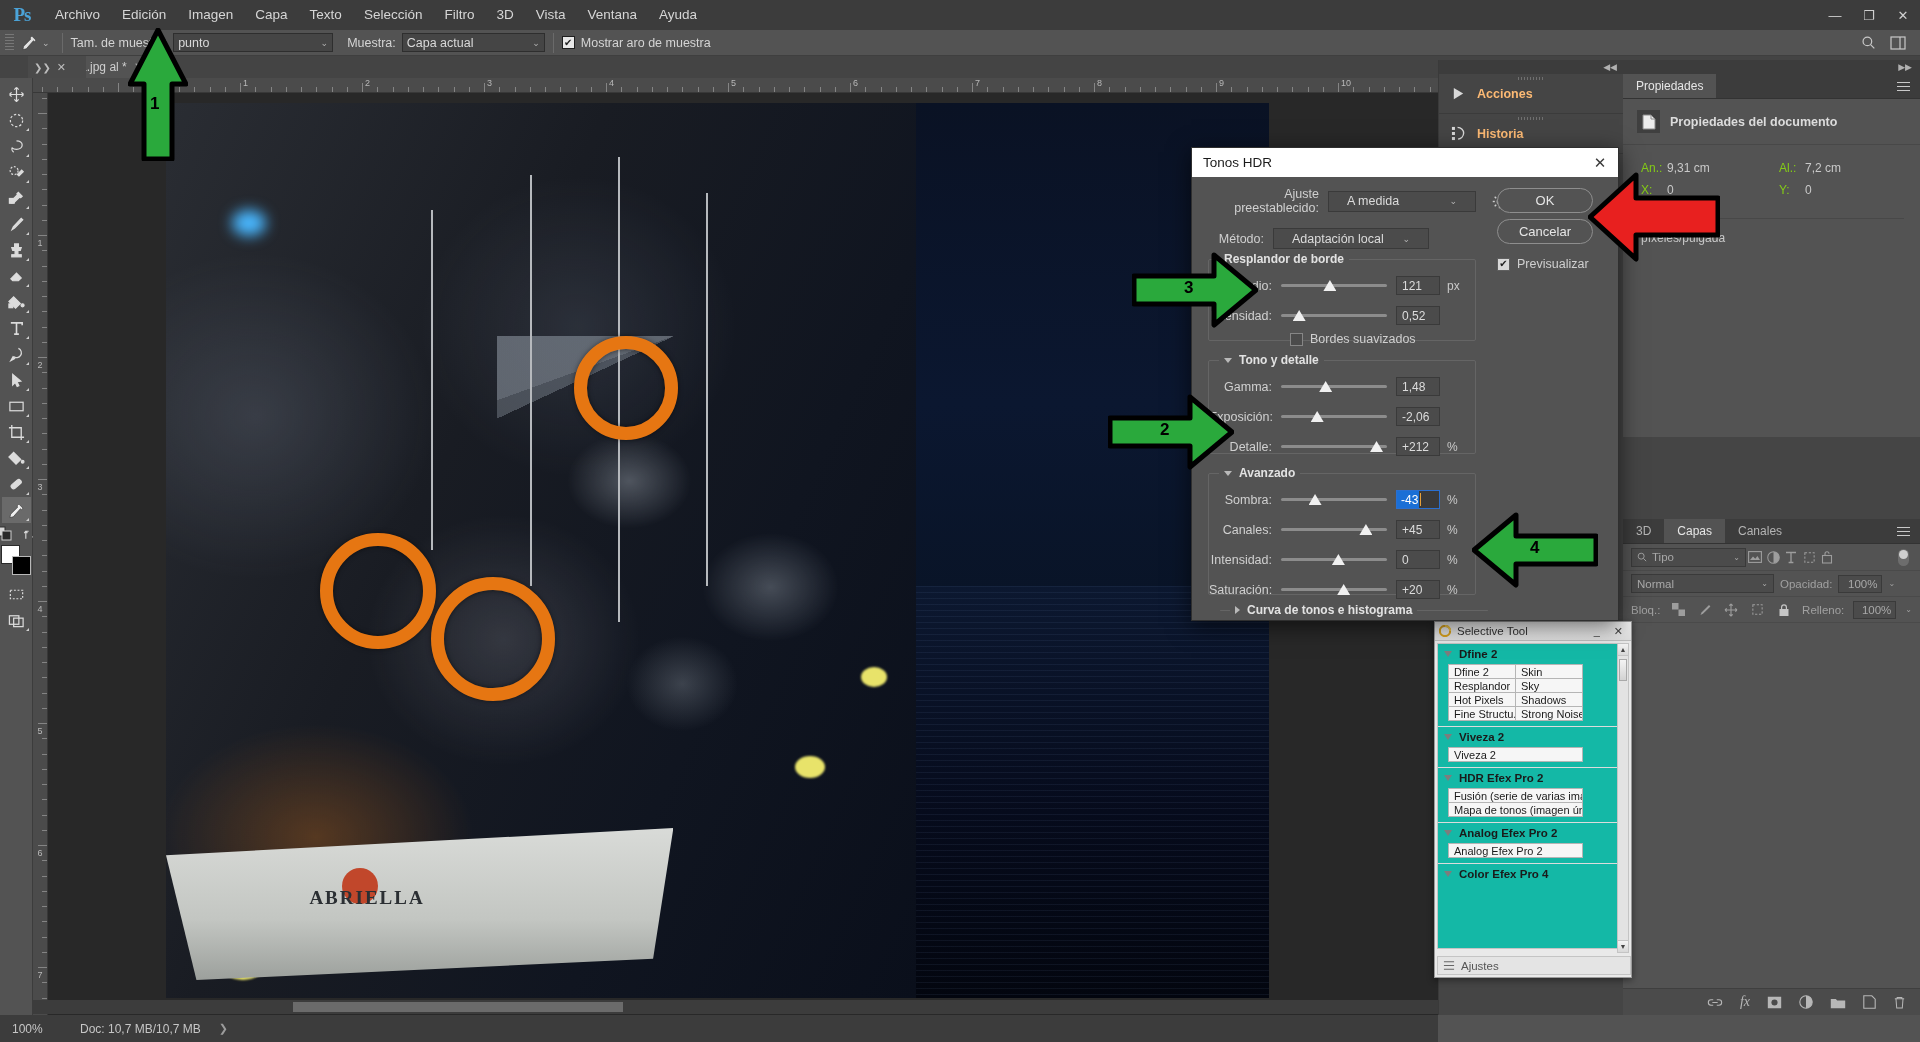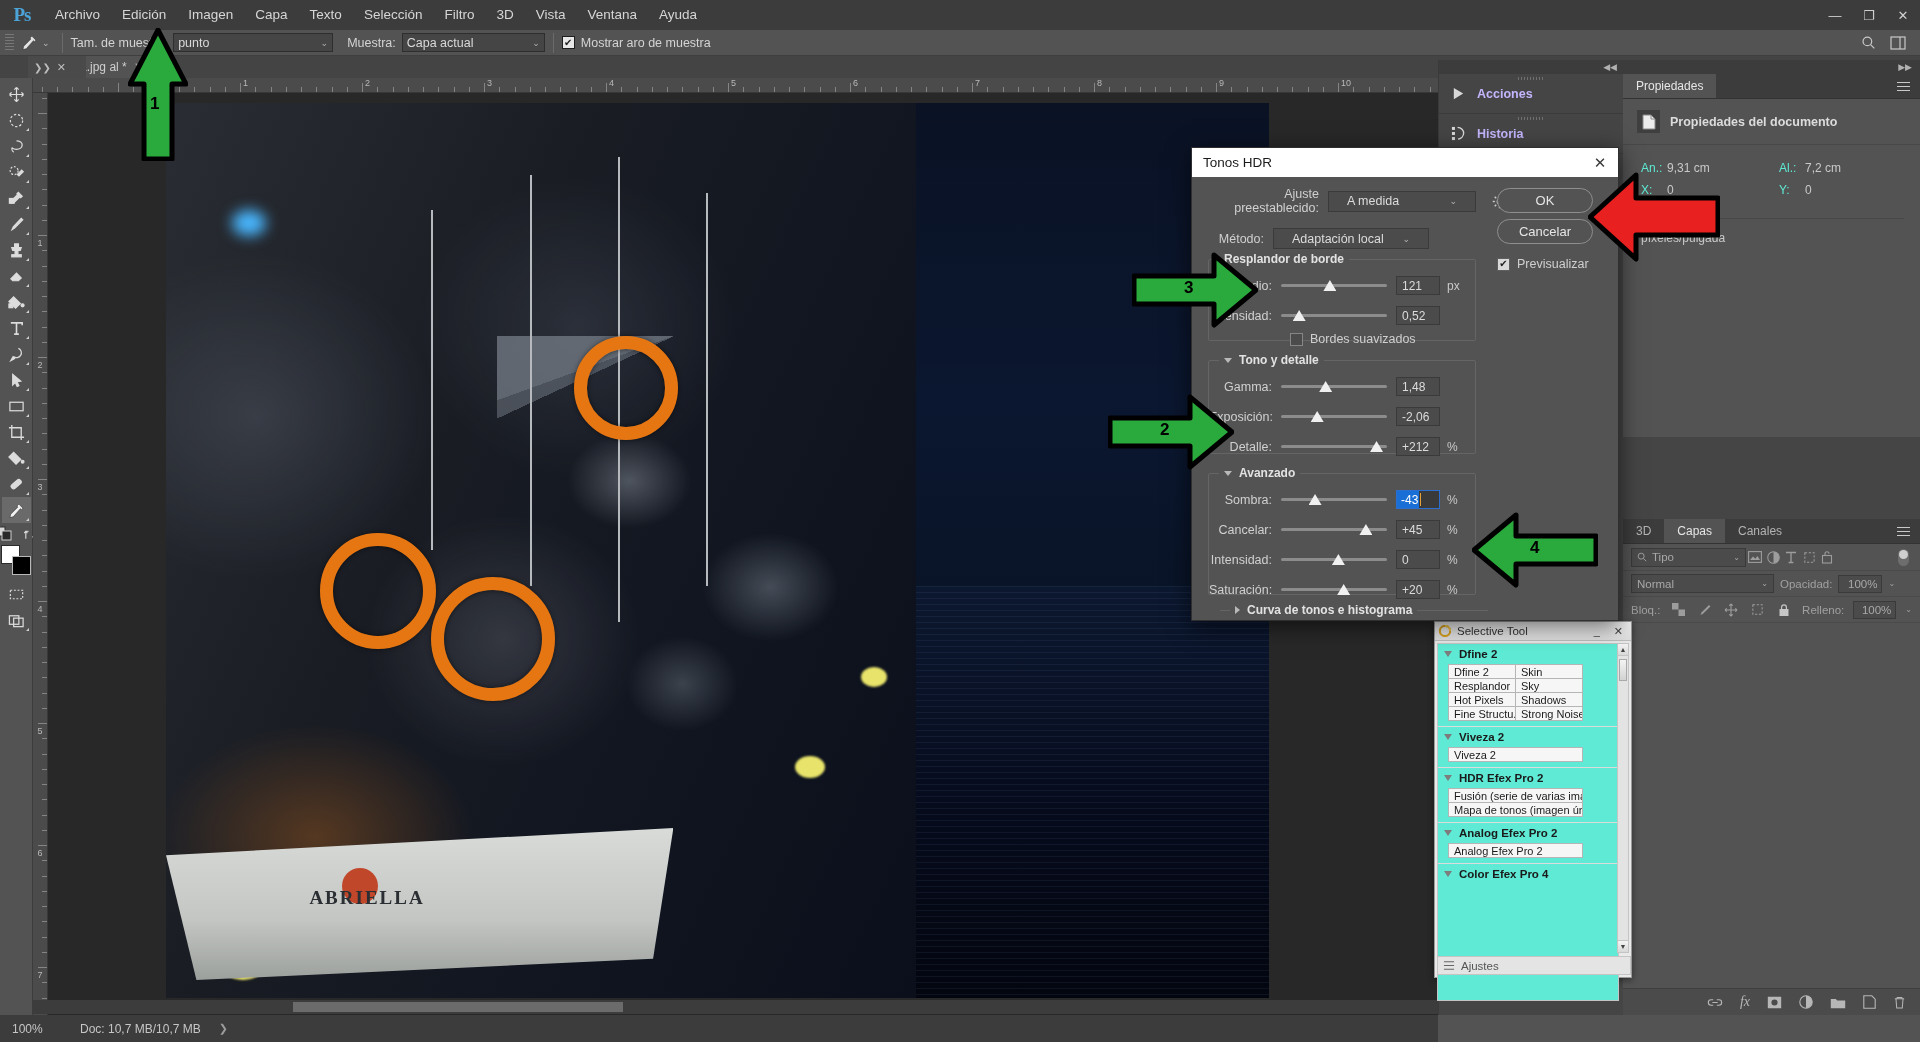--- a/index.html
+++ b/index.html
@@ -193,21 +193,21 @@
   }
   .mini-panel {
     height: 40px; display: flex; align-items: center; gap: 11px; padding-left: 12px;
     border-bottom: 1px solid #3b3b3b; position: relative;
   }
   .mini-panel .grip {
     position: absolute; left: 50%; top: 3px; transform: translateX(-50%);
     width: 26px; height: 3px;
     background-image: repeating-linear-gradient(to right, #6f6f6f 0 1px, transparent 1px 3px);
   }
-  .mini-panel .lbl { font-size: 12.5px; font-weight: bold; color: #c4b5fd; }
+  .mini-panel .lbl { font-size: 12.5px; font-weight: bold; color: #fdba74; }
   .mini-panel svg { width: 15px; height: 15px; }
 
   
   #rightdock {
     position: absolute; left: 1623px; top: 60px; width: 297px; height: 955px;
     background: #454545;
   }
   #rd-collapse {
     height: 14px; background: #3c3c3c; display: flex; align-items: center;
     justify-content: flex-end; padding-right: 8px; color: #b0b0b0; font-size: 9px;
@@ -229,21 +229,21 @@
     display: flex; align-items: center; gap: 10px; padding: 11px 0 11px 14px;
     border-bottom: 1px solid #484848;
   }
   .doc-icon {
     width: 23px; height: 23px; background: #3f3f3f; display: flex;
     align-items: center; justify-content: center;
   }
   .props-title { font-size: 12.5px; font-weight: bold; color: #dcdcdc; }
   .props-grid { padding: 12px 0 10px 0; }
   .props-row { display: flex; font-size: 12px; color: #c9c9c9; padding: 4px 0 4px 18px; }
-  .props-row .k { width: 26px; color: #5eead4; }
+  .props-row .k { width: 26px; color: #84cc16; }
   .props-row .v { width: 112px; }
   .props-hr { height: 1px; background: #484848; margin: 7px 16px; }
   .props-res { padding: 5px 0 5px 18px; font-size: 12px; color: #c9c9c9; display: flex; gap: 8px; }
 
   
   #layers-panel { position: absolute; left: 0; top: 459px; width: 297px; height: 496px; background: #535353; }
   #layers-filter {
     height: 27px; display: flex; align-items: center; padding: 0 8px;
     background: #535353; border-bottom: 1px solid #4a4a4a;
   }
@@ -298,22 +298,22 @@
     box-shadow: 0 2px 7px rgba(0,0,0,.45);
   }
   #nik-title {
     height: 19px; background: linear-gradient(to bottom, #f2f2f2, #dedede);
     display: flex; align-items: center; gap: 6px; padding: 0 4px;
     border-bottom: 1px solid #bdbdbd; font-size: 11.5px; color: #333;
   }
   #nik-title .spacer { margin-left: auto; }
   #nik-title .tbtn { padding: 0 4px; font-size: 11px; color: #444; }
   #nik-body {
-    position: absolute; left: 2px; top: 21px; width: 182px; height: 358px;
-    background: #5eead4; overflow: hidden; border: 1px solid #c4c4c4;
+    position: absolute; left: 2px; top: 21px; width: 182px; height: 306px;
+    background: #14b8a6; overflow: hidden; border: 1px solid #c4c4c4;
   }
   #nik-scroll {
     position: absolute; right: 2px; top: 21px; width: 12px; height: 310px;
     background: #e3e3e3; border: 1px solid #c4c4c4;
   }
   #nik-scroll .arr {
     height: 12px; background: linear-gradient(to bottom,#f4f4f4,#d8d8d8);
     display: flex; align-items: center; justify-content: center; font-size: 7px; color: #444;
     border-bottom: 1px solid #c4c4c4;
   }
@@ -1204,21 +1204,21 @@
               <div class="bar"></div>
               <div class="knob" style="left:26%;"></div>
             </div>
           <div class="vbox sel-txt">
             <span class="hl">-43</span>
             <span class="caret-t"></span>
           </div>
           <span class="unit">%</span>
         </div>
         <div class="srow">
-          <span class="nm">Cancelar:</span>
+          <span class="nm">Canales:</span>
           <div class="track">
               <div class="bar"></div>
               <div class="knob" style="left:74%;"></div>
             </div>
           <div class="vbox">+45</div>
           <span class="unit">%</span>
         </div>
         <div class="srow">
           <span class="nm">Intensidad:</span>
           <div class="track">

